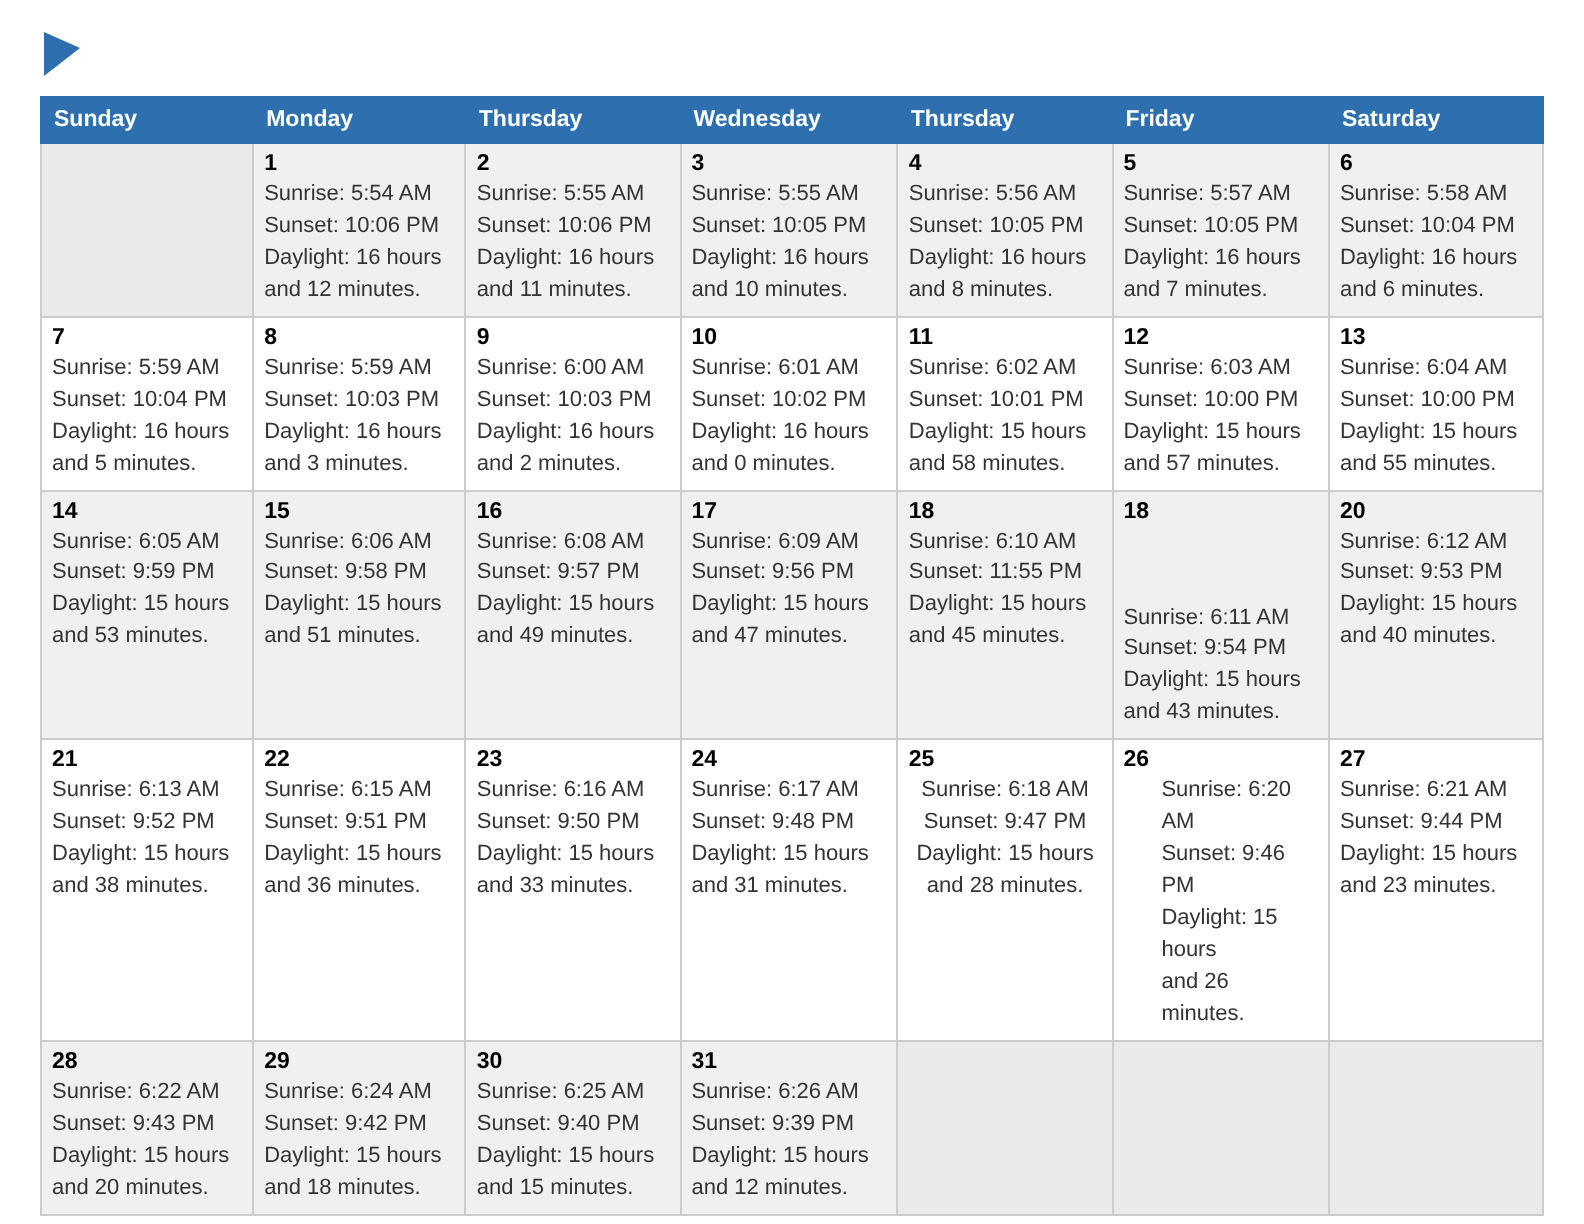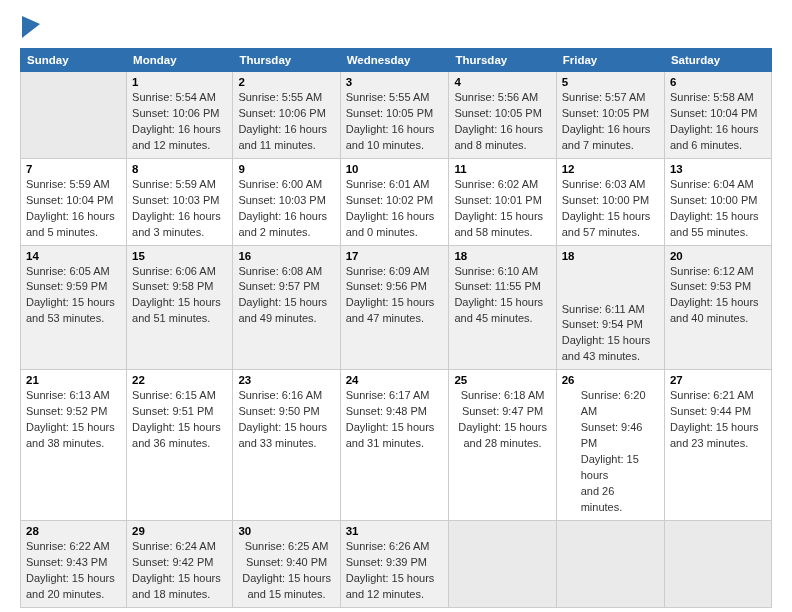--- a/index.html
+++ b/index.html
@@ -344,21 +344,21 @@
           </td>
           <td>
             <span class="day-num">29</span>
             <div class="day-info" style="white-space: pre-line;">Sunrise: 6:24 AM
 Sunset: 9:42 PM
 Daylight: 15 hours
 and 18 minutes.</div>
           </td>
           <td>
             <span class="day-num">30</span>
-            <div class="day-info" style="white-space: pre-line; text-align: center;">Sunrise: 6:25 AM
+            <div class="day-info" style="white-space: pre-line;">Sunrise: 6:25 AM
 Sunset: 9:40 PM
 Daylight: 15 hours
 and 15 minutes.</div>
           </td>
           <td>
             <span class="day-num">31</span>
             <div class="day-info" style="white-space: pre-line;">Sunrise: 6:26 AM
 Sunset: 9:39 PM
 Daylight: 15 hours
 and 12 minutes.</div>

